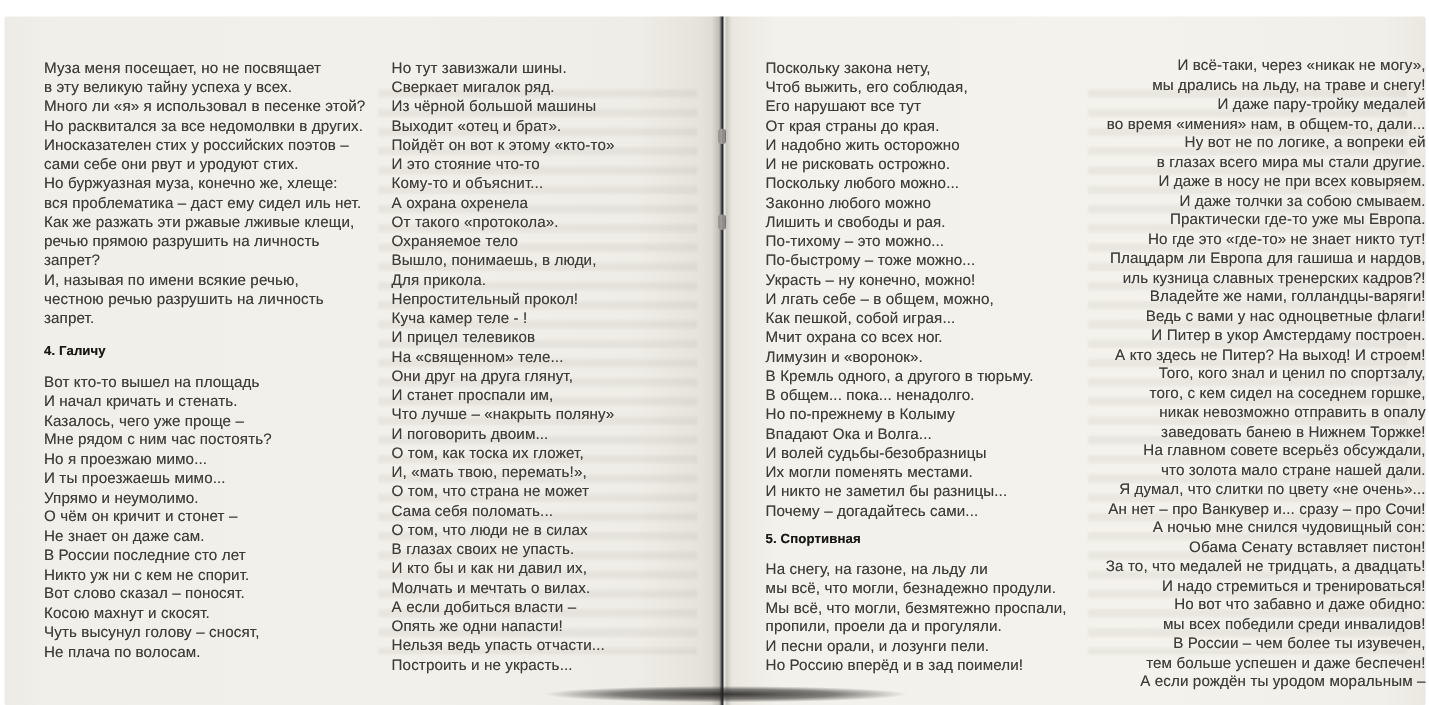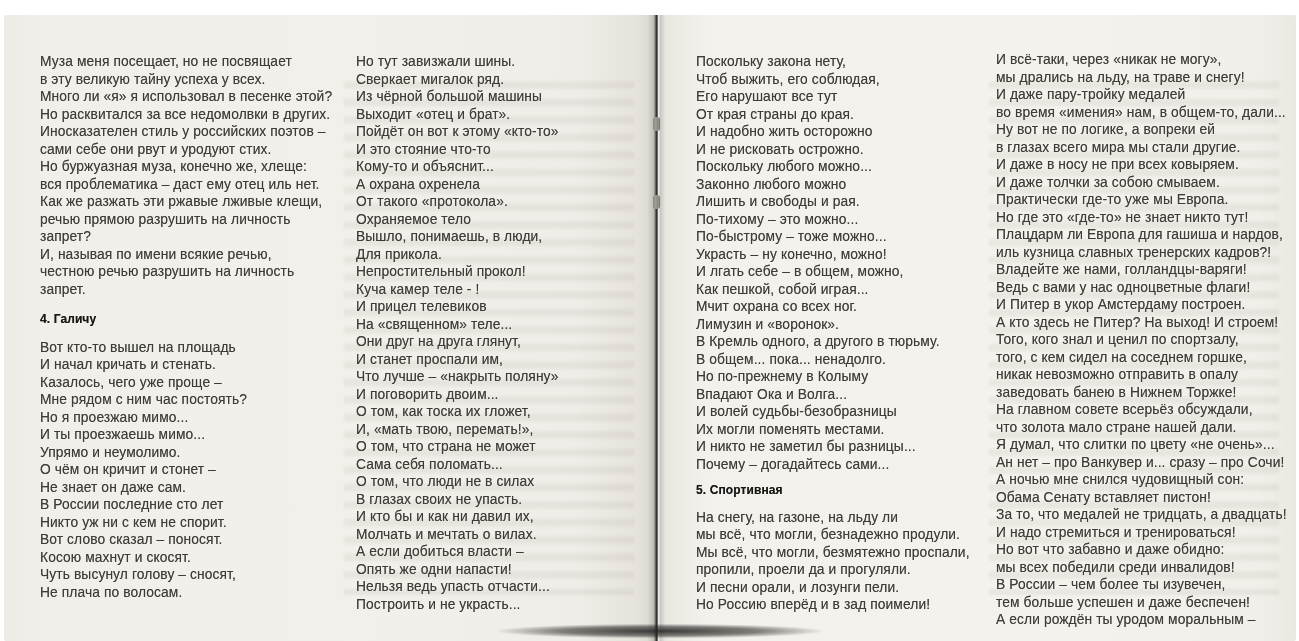--- a/index.html
+++ b/index.html
@@ -88,21 +88,21 @@
     color: #3d3c39;
     font-size: 13.8px;
     line-height: 17.5px;
     letter-spacing: 0.1px;
     text-shadow: 0 0 0.6px rgba(61,60,57,0.55);
     white-space: nowrap;
   }
   .col-1 { left: 36px;  top: 38px; width: 306px; }
   .col-2 { left: 352px; top: 38px; width: 285px; }
   .col-3 { left: 692px; top: 38px; width: 290px; }
-  .col-4 { left: 992px; top: 36px; width: 300px; }
+  .col-4 { left: 992px; top: 36px; width: 300px; text-align: right; }
   .song-heading {
     margin: 13px 0 10px 0;
     font-size: 12px;
     font-weight: bold;
     color: #171716;
     letter-spacing: 0.1px;
     text-shadow: 0 0 0.5px rgba(23,23,22,0.6);
   }
   .col-3 .song-heading { margin: 9px 0 9px 0; }
   .line { height: 17.5px; }
@@ -118,24 +118,24 @@
 
     <div class="ghost" style="left:340px; top:60px; width:290px; height:520px;"></div>
     <div class="ghost" style="left:985px; top:60px; width:290px; height:520px;"></div>
 
     <div class="col col-1">
       <div class="lines">
           <div class="line">Муза меня посещает, но не посвящает</div>
           <div class="line">в эту великую тайну успеха у всех.</div>
           <div class="line">Много ли «я» я использовал в песенке этой?</div>
           <div class="line">Но расквитался за все недомолвки в других.</div>
-          <div class="line">Иносказателен стиль у российских поэтов –</div>
+          <div class="line">Иносказателен стих у российских поэтов –</div>
           <div class="line">сами себе они рвут и уродуют стих.</div>
           <div class="line">Но буржуазная муза, конечно же, хлеще:</div>
-          <div class="line">вся проблематика – даст ему отец иль нет.</div>
+          <div class="line">вся проблематика – даст ему сидел иль нет.</div>
           <div class="line">Как же разжать эти ржавые лживые клещи,</div>
           <div class="line">речью прямою разрушить на личность</div>
           <div class="line">запрет?</div>
           <div class="line">И, называя по имени всякие речью,</div>
           <div class="line">честною речью разрушить на личность</div>
           <div class="line">запрет.</div>
         </div>
       <div class="song-heading">4. Галичу</div>
       <div class="lines">
           <div class="line">Вот кто-то вышел на площадь</div>

